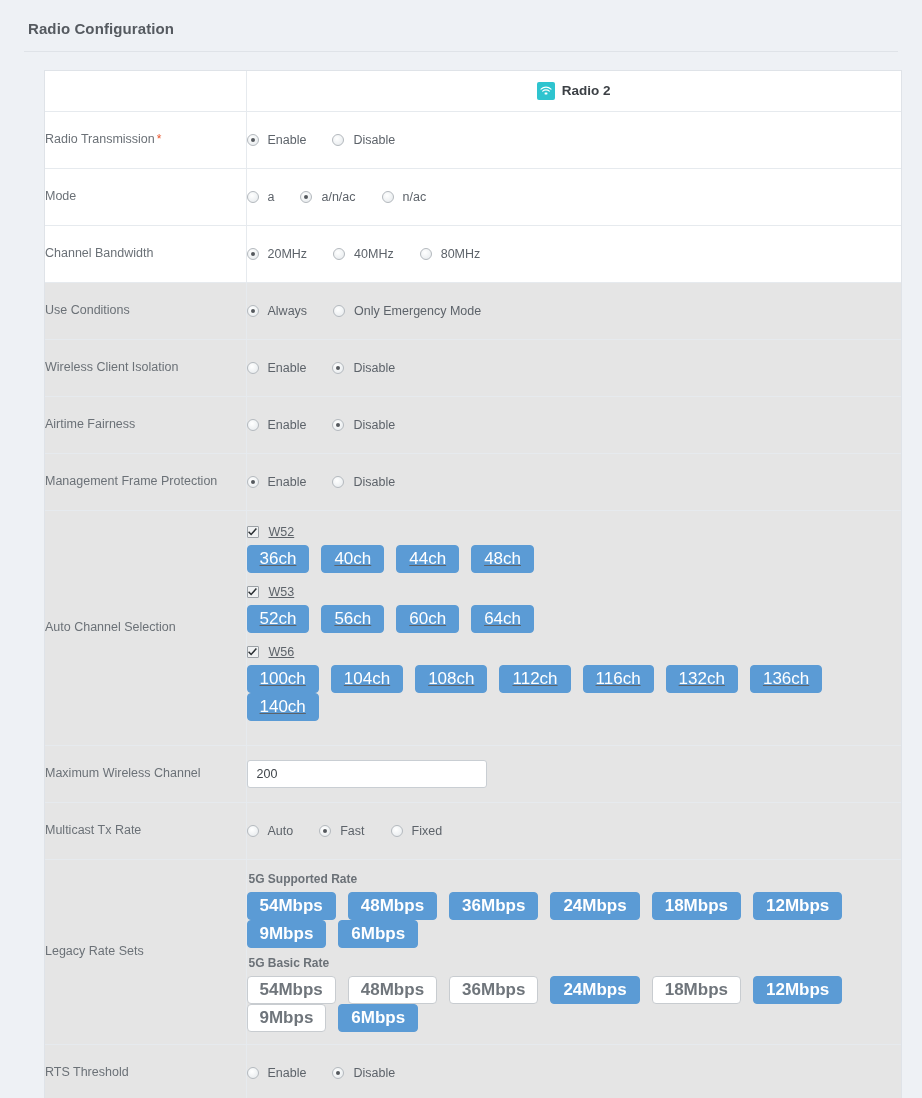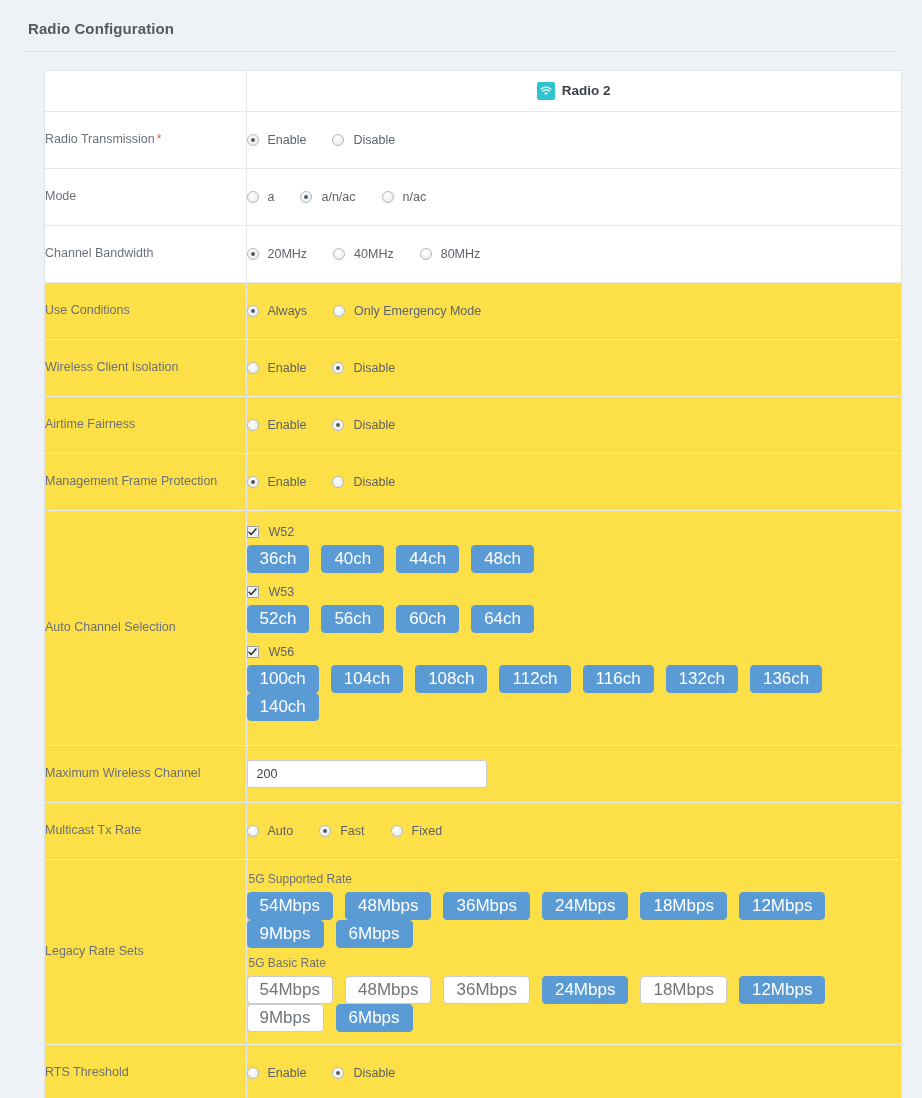--- a/index.html
+++ b/index.html
@@ -65,21 +65,21 @@
 
   td.lbl {
     font-size: 12.5px;
     color: #6b7177;
     padding: 0 12px 0 20px;
     line-height: 1.45;
     font-weight: 400;
   }
   td.val { padding: 0 12px 0 22px; font-size: 12.5px; color: #5d636a; }
 
-  tr.shade td { background: #fde047; }
+  tr.shade td { background: #e5e5e5; }
   tr.plain td { background: #ffffff; }
 
   .req { color: #e8552d; font-size: 12px; margin-left: 2px; }
 
   
   .radio-row { display: flex; align-items: center; flex-wrap: wrap; }
   .radio-opt { display: inline-flex; align-items: center; margin-right: 26px; }
   .radio-opt:last-child { margin-right: 0; }
   .rb {
     width: 12px; height: 12px; border-radius: 50%;
@@ -128,26 +128,26 @@
     border: 1px solid #5b9bd5;
     color: #ffffff;
   }
   .pill.off {
     background: #ffffff;
     border: 1px solid #c8ccd0;
     color: #6f757b;
   }
   .pill-row:last-child { margin-bottom: 0; }
 
-  .chan-block { padding: 14px 0 24px 0; }
+  .chan-block { padding: 14px 0 24px 0; text-decoration: underline; }
   .chan-group { margin-bottom: 12px; }
   .chan-group:last-child { margin-bottom: 0; }
   .chan-group .pill-row { margin-bottom: 0; }
 
-  .rate-block { padding: 12px 0 12px 0; }
+  .rate-block { padding: 12px 0 12px 0; font-weight: bold; }
   .rate-group { margin-bottom: 8px; }
   .rate-group:last-child { margin-bottom: 0; }
   .rate-caption { font-size: 12px; color: #6b7177; margin: 0 0 6px 2px; }
 
   
   .txt {
     height: 28px;
     border: 1px solid #c9ced3;
     border-radius: 3px;
     background: #fff;

